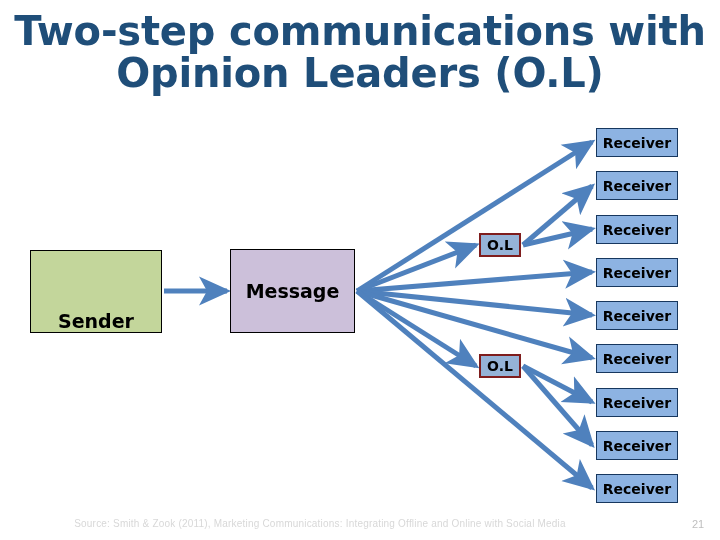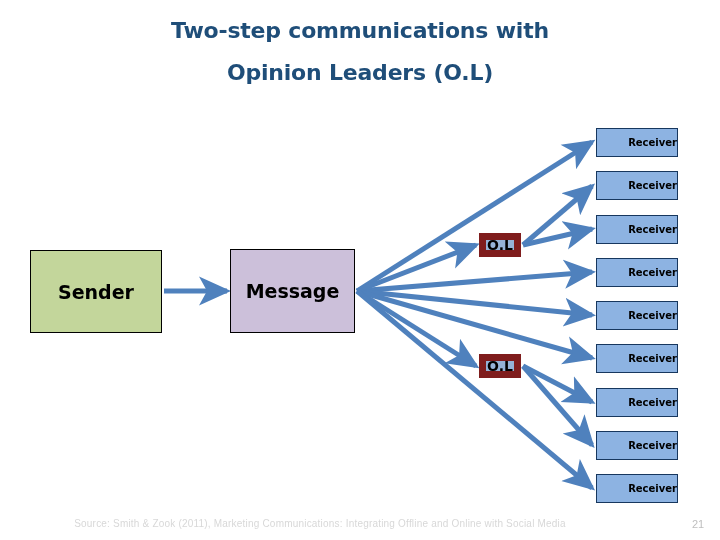--- a/index.html
+++ b/index.html
@@ -19,21 +19,21 @@
   
   #title {
     position: absolute;
     left: 0;
     top: 10px;
     width: 720px;
     text-align: center;
     color: #1f4e79;
     font-family: "DejaVu Sans", sans-serif;
     font-weight: bold;
-    font-size: 22px;
+    font-size: 40px;
     line-height: 42px;
     letter-spacing: -0.2px;
   }
   #title .tline { display: block; }
 
   
   #arrows {
     position: absolute;
     left: 0;
     top: 0;
@@ -60,30 +60,29 @@
     font-family: "DejaVu Sans", sans-serif;
   }
   .node.message {
     background: #ccc0da;
     border: 1px solid #000000;
     font-size: 19px;
     font-family: "DejaVu Sans", sans-serif;
   }
   .node.ol {
     background: #95b3d7;
-    border: 7px solid #7f1d1d;
+    border: 2px solid #7f1d1d;
     font-size: 14px;
     font-family: "DejaVu Sans", sans-serif;
   }
   .node.receiver {
     background: #8db3e2;
     border: 1px solid #17375e;
-    font-size: 10px;
+    font-size: 14px;
     font-family: "DejaVu Sans", sans-serif;
-    justify-content: flex-end;
   }
 
   
   #source {
     position: absolute;
     left: 0;
     top: 518px;
     width: 640px;
     text-align: center;
     color: #d8d8d8;
@@ -132,21 +131,21 @@
       <line x1="357" y1="291" x2="592" y2="488" stroke-width="5"></line>
 
       <line x1="523" y1="245" x2="592" y2="186" stroke-width="5"></line>
       <line x1="523" y1="245" x2="592" y2="229" stroke-width="5"></line>
 
       <line x1="523" y1="366" x2="592" y2="402" stroke-width="5"></line>
       <line x1="523" y1="366" x2="592" y2="445" stroke-width="5"></line>
     </g>
   </svg>
 
-  <div class="node sender" style="left:30px; top:250px; width:132px; height:83px;">
+  <div class="node sender" style="left:30px; top:250px; width:132px; height:83px;align-items:flex-end;">
     <span>Sender</span>
   </div>
 
   <div class="node message" style="left:230px; top:249px; width:125px; height:84px;">
     <span>Message</span>
   </div>
 
   <div class="node ol" style="left:479px; top:233px; width:42px; height:24px;">
     <span>O.L</span>
   </div>

